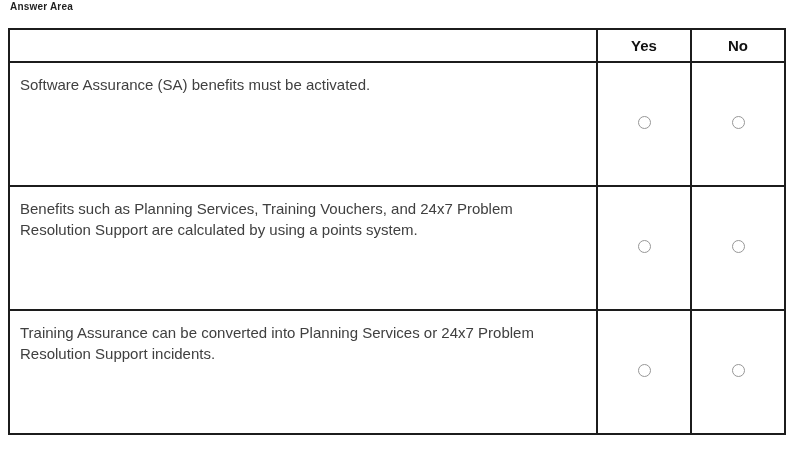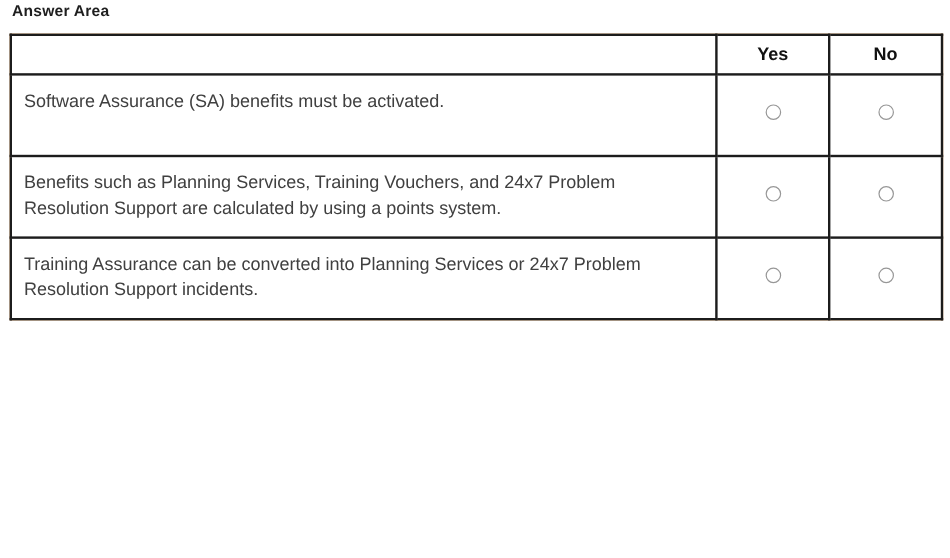--- a/index.html
+++ b/index.html
@@ -13,52 +13,52 @@
   }
   .page {
     width: 792px;
     height: 465px;
     position: relative;
   }
   .page-title {
     position: absolute;
     left: 10px;
     top: 1px;
-    font-size: 13px;
+    font-size: 10px;
     font-weight: bold;
     color: #1f1f1f;
     letter-spacing: 0.2px;
   }
   table.answer-table {
     position: absolute;
     left: 8px;
     top: 28px;
     width: 776px;
     border-collapse: collapse;
     table-layout: fixed;
-    background: #fdba74;
+    background: #6d28d9;
   }
   table.answer-table th,
   table.answer-table td {
     border: 2px solid #1c1c1c;
     background: #ffffff;
   }
   col.stmt-col   { width: 588px; }
   col.choice-col { width: 94px;  }
   th.header-cell {
     height: 33px;
     font-size: 15px;
     font-weight: bold;
     color: #111111;
     text-align: center;
     vertical-align: middle;
     padding: 0;
   }
   td.stmt-cell {
-    height: 68px;
+    height: 124px;
     padding: 11px 16px 0 10px;
     font-size: 15px;
     line-height: 21px;
     color: #404040;
     vertical-align: top;
     margin-top: 14px;
   }
   td.choice-cell {
     text-align: center;
     vertical-align: middle;

